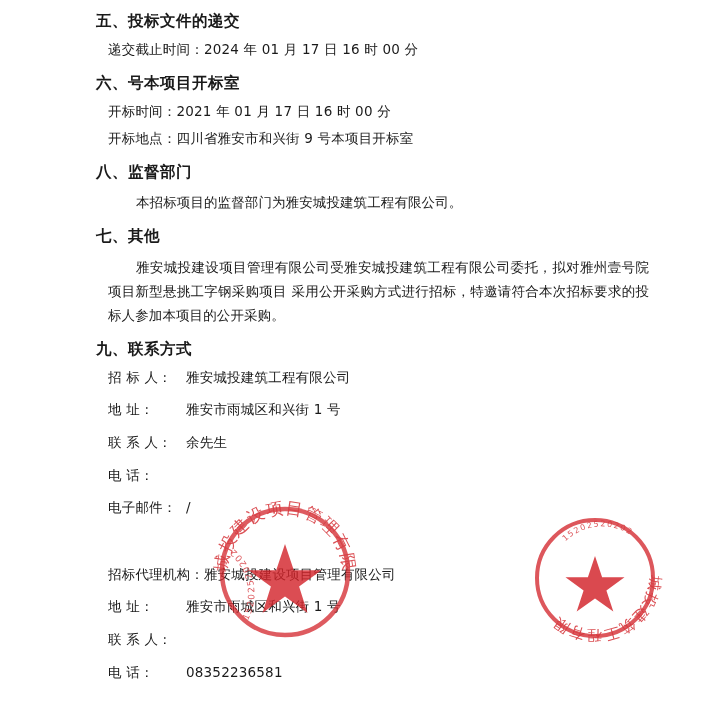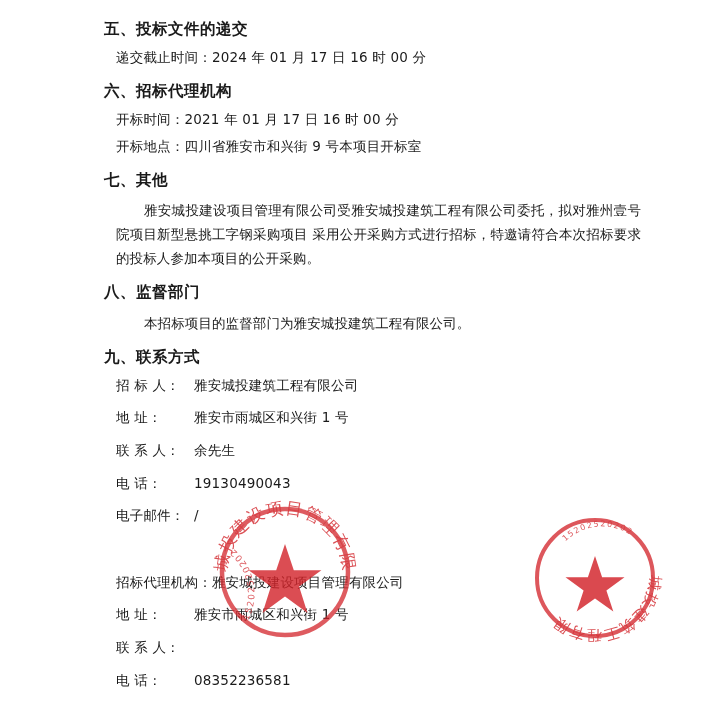--- a/index.html
+++ b/index.html
@@ -12,21 +12,21 @@
     background: #ffffff;
     font-family: "DejaVu Sans", "Liberation Sans", sans-serif;
     color: #1a1a1a;
     position: relative;
     overflow: hidden;
   }
   .page {
     position: relative;
     width: 709px;
     height: 706px;
-    padding: 8px;
+    padding: 0;
     box-sizing: border-box;
   }
   .content {
     position: relative;
     z-index: 2;
     padding: 10px 60px 0 108px;
   }
   .heading {
     font-size: 15.5px;
     font-weight: bold;
@@ -95,53 +95,52 @@
 <div class="page">
 
   <div class="content">
 
     <div class="blk">
       <div class="heading">五、投标文件的递交</div>
       <div class="line">递交截止时间：2024 年 01 月 17 日  16 时 00 分</div>
     </div>
 
     <div class="blk">
-      <div class="heading">六、招标代理机构</div>
+      <div class="heading">六、号本项目开标室</div>
       <div class="line">开标时间：2021 年 01 月 17 日  16 时 00 分</div>
       <div class="line">开标地点：四川省雅安市和兴街 9 号本项目开标室</div>
     </div>
 
     <div class="blk">
+      <div class="heading">八、监督部门</div>
+      <div class="para indent">本招标项目的监督部门为雅安城投建筑工程有限公司。</div>
+    </div>
+
+    <div class="blk">
       <div class="heading">七、其他</div>
       <div class="para indent">雅安城投建设项目管理有限公司受雅安城投建筑工程有限公司委托，拟对雅州壹号院项目新型悬挑工字钢采购项目  采用公开采购方式进行招标，特邀请符合本次招标要求的投标人参加本项目的公开采购。</div>
     </div>
 
-    <div class="blk">
-      <div class="heading">八、监督部门</div>
-      <div class="para indent">本招标项目的监督部门为雅安城投建筑工程有限公司。</div>
-    </div>
-
     <div>
       <div class="heading">九、联系方式</div>
 
       <div class="contact-line">
         <span class="contact-label nospace">招 标 人：</span>
         <span class="contact-value">雅安城投建筑工程有限公司</span>
       </div>
       <div class="contact-line">
         <span class="contact-label nospace">地    址：</span>
         <span class="contact-value">雅安市雨城区和兴街 1 号</span>
       </div>
       <div class="contact-line">
         <span class="contact-label nospace">联 系 人：</span>
         <span class="contact-value">余先生</span>
       </div>
       <div class="contact-line">
         <span class="contact-label nospace">电    话：</span>
-        <span class="contact-value">19130490043</span>
       </div>
       <div class="contact-line">
         <span class="contact-label nospace">电子邮件：</span>
         <span class="contact-value">/</span>
       </div>
 
       <div class="spacer-lg"></div>
 
       <div class="contact-line">
         <span class="contact-label nospace" style="width:auto;flex:0 0 auto;">招标代理机构：</span>

